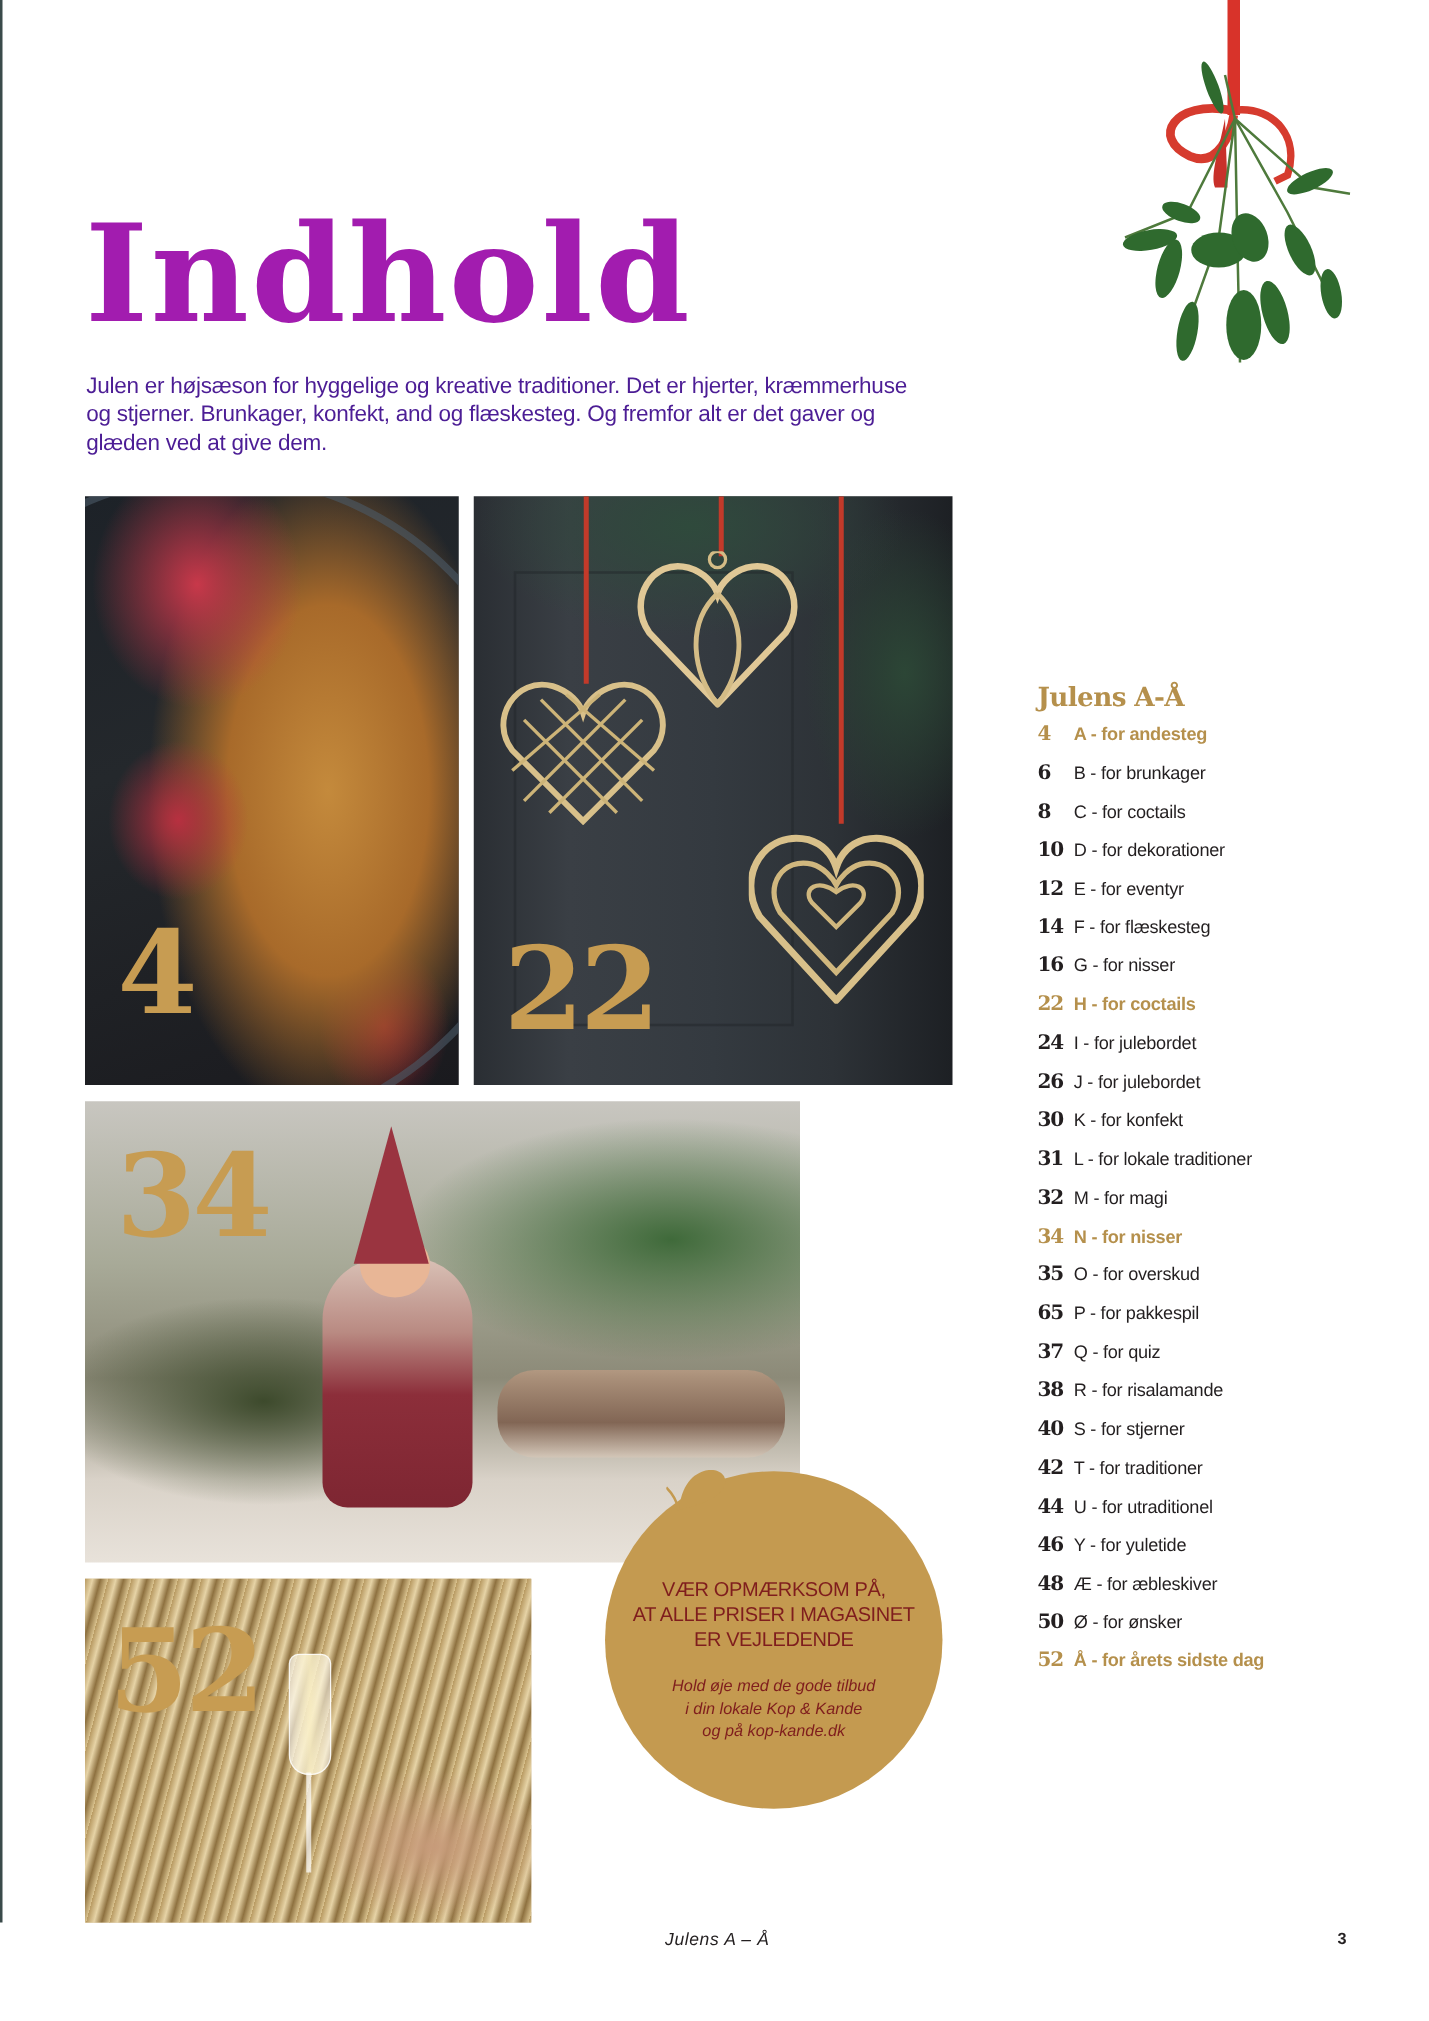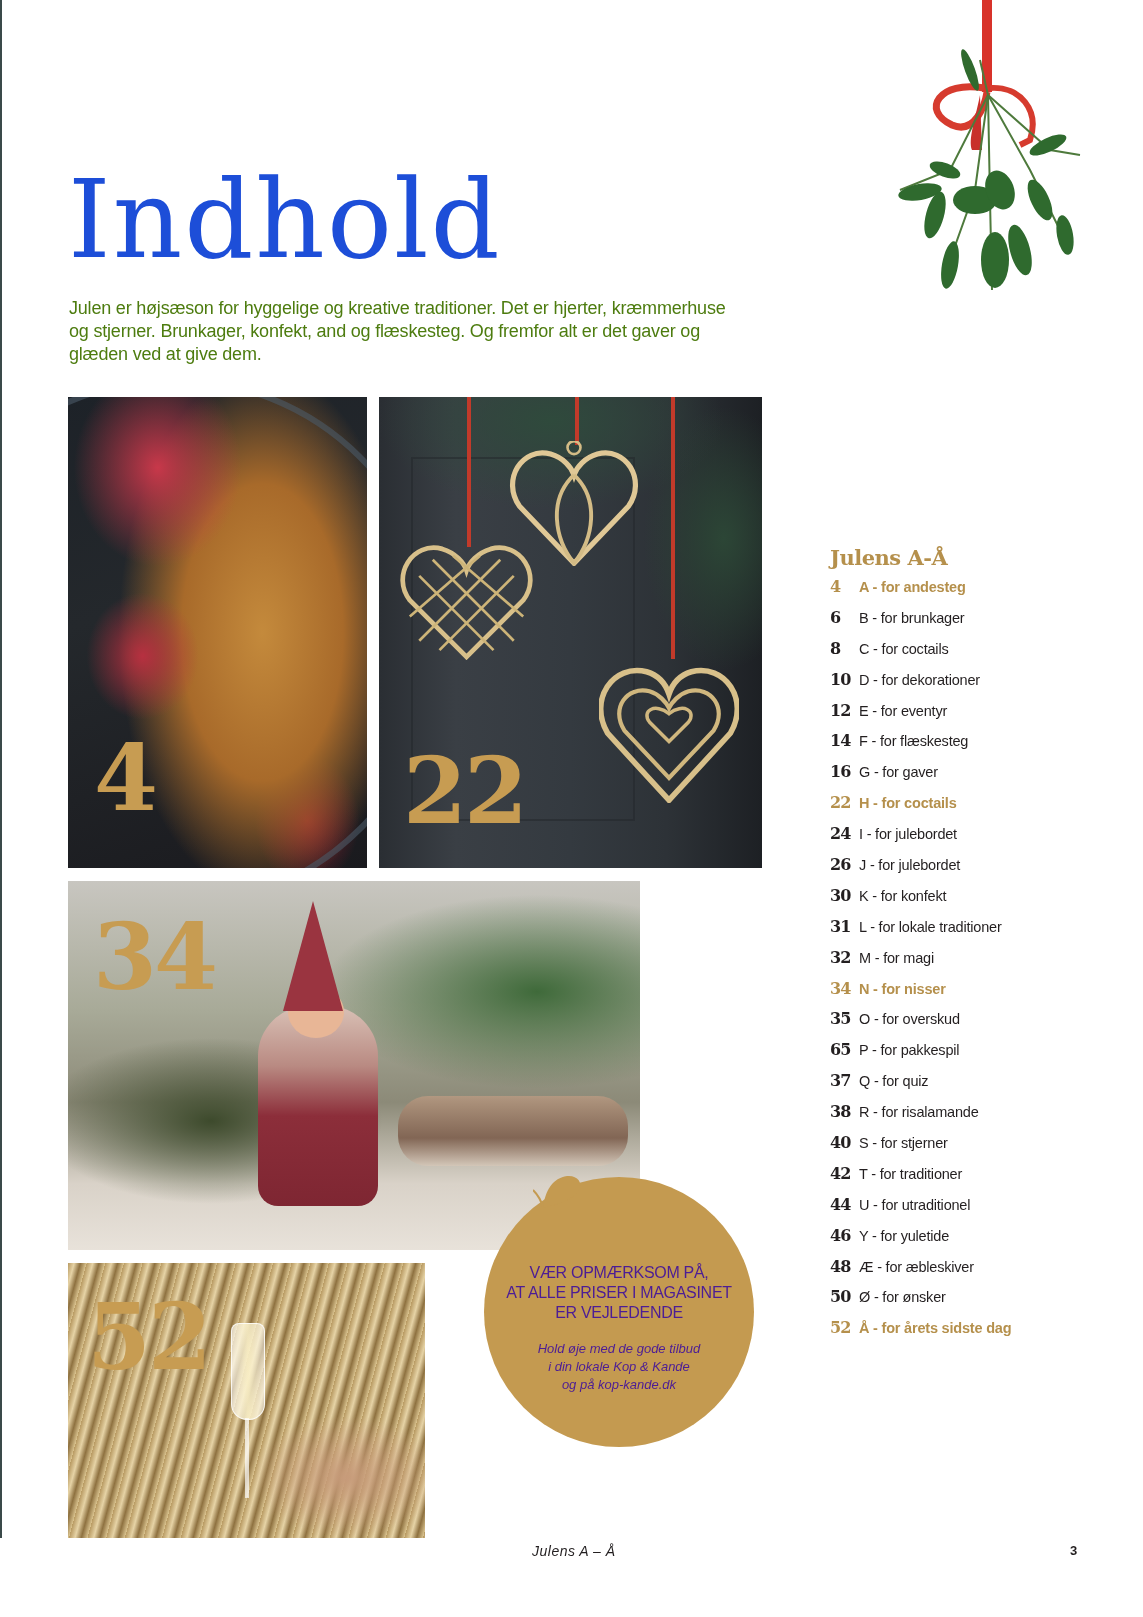--- a/index.html
+++ b/index.html
@@ -1,22 +1,22 @@
 <!DOCTYPE html>
 <html><head>
 <meta charset="utf-8">
 <style>
   html, body { margin:0; padding:0; }
   body { width:1143px; height:1617px; position:relative; background:#ffffff; overflow:hidden;
          font-family:"Liberation Sans", sans-serif; color:#231f20; }
   .left-rule { position:absolute; left:0; top:0; width:2px; height:1538px; background:#3a4a4a; }
   .title { position:absolute; left:68px; top:160px; margin:0; font-family:"DejaVu Serif", serif;
-           font-weight:normal; font-size:108px; line-height:120px; letter-spacing:2px; color:#1d4ed8; }
+           font-weight:bold; font-size:108px; line-height:120px; letter-spacing:2px; color:#a21caf; }
   .intro { position:absolute; left:69px; top:297px; width:660px; font-size:18px; line-height:23px;
-           color:#4d7c0f; letter-spacing:-0.2px; }
+           color:#4c1d95; letter-spacing:-0.2px; }
   .photo { position:absolute; overflow:hidden; }
   .photo .num { position:absolute; font-family:"DejaVu Serif", serif; font-weight:bold; color:#c79c52;
                 line-height:1; letter-spacing:-3px; }
   
   #p1 { left:68px; top:397px; width:299px; height:471px;
         background:
           radial-gradient(ellipse 40% 30% at 30% 15%, #c8384a 0%, rgba(200,56,74,0) 70%),
           radial-gradient(ellipse 25% 18% at 25% 55%, #b73040 0%, rgba(183,48,64,0) 75%),
           radial-gradient(ellipse 60% 70% at 65% 50%, #c48a3c 0%, #a86a2a 45%, rgba(90,50,20,0) 80%),
           radial-gradient(ellipse 25% 20% at 80% 90%, #8d2030 0%, rgba(0,0,0,0) 70%),
@@ -56,21 +56,21 @@
           #c8ab74; }
   #p4 .glass { position:absolute; left:163px; top:60px; width:32px; height:95px; border-radius:8px 8px 16px 16px;
                background:linear-gradient(90deg, rgba(255,255,255,.6), rgba(250,240,200,.9), rgba(255,255,255,.5));
                border:1px solid rgba(255,255,255,.8); }
   #p4 .stem { position:absolute; left:177px; top:155px; width:4px; height:80px; background:rgba(255,255,255,.7); }
   #p4 .num { left:19px; top:28px; font-size:92px; }
 
   .mistletoe { position:absolute; left:880px; top:0; width:220px; height:310px; }
 
   .badge { position:absolute; left:484px; top:1177px; width:270px; height:270px; border-radius:50%; background:#c49a50;
-           color:#4c1d95; text-align:center; }
+           color:#7f1d1d; text-align:center; }
   .badge-leaf { position:absolute; left:533px; top:1170px; width:54px; height:40px; }
   .badge .line1 { position:absolute; left:0; right:0; top:86px; font-size:16px; line-height:20px; letter-spacing:-0.3px; }
   .badge .line2 { position:absolute; left:0; right:0; top:163px; font-size:13px; line-height:18px; font-style:italic; }
 
   .toc { position:absolute; left:830px; top:543px; width:280px; }
   .toc-heading { font-family:"DejaVu Serif", serif; font-weight:bold; font-size:21px; color:#b5904c; margin:0 0 4px 0;
                  letter-spacing:-0.5px; line-height:30px; }
   .toc-row { display:flex; align-items:baseline; height:30.9px; font-size:14.5px; color:#231f20; }
   .toc-row .pg { width:29px; font-family:"DejaVu Serif", serif; font-weight:bold; font-size:16px; letter-spacing:-1px; }
   .toc-row .lbl { white-space:nowrap; letter-spacing:-0.2px; }
@@ -204,21 +204,21 @@
       <div class="toc-row">
         <span class="pg">12</span>
         <span class="lbl">E - for eventyr</span>
       </div>
       <div class="toc-row">
         <span class="pg">14</span>
         <span class="lbl">F - for flæskesteg</span>
       </div>
       <div class="toc-row">
         <span class="pg">16</span>
-        <span class="lbl">G - for gaver</span>
+        <span class="lbl">G - for nisser</span>
       </div>
       <div class="toc-row hl">
         <span class="pg">22</span>
         <span class="lbl">H - for coctails</span>
       </div>
       <div class="toc-row">
         <span class="pg">24</span>
         <span class="lbl">I - for julebordet</span>
       </div>
       <div class="toc-row">

